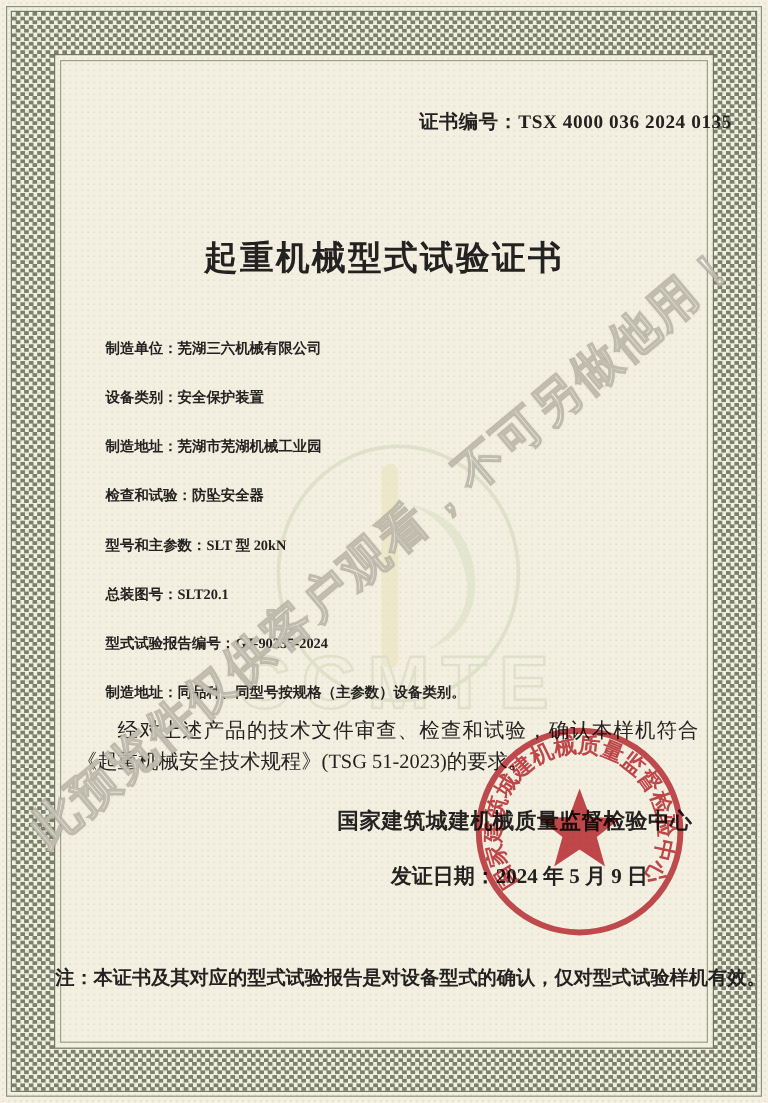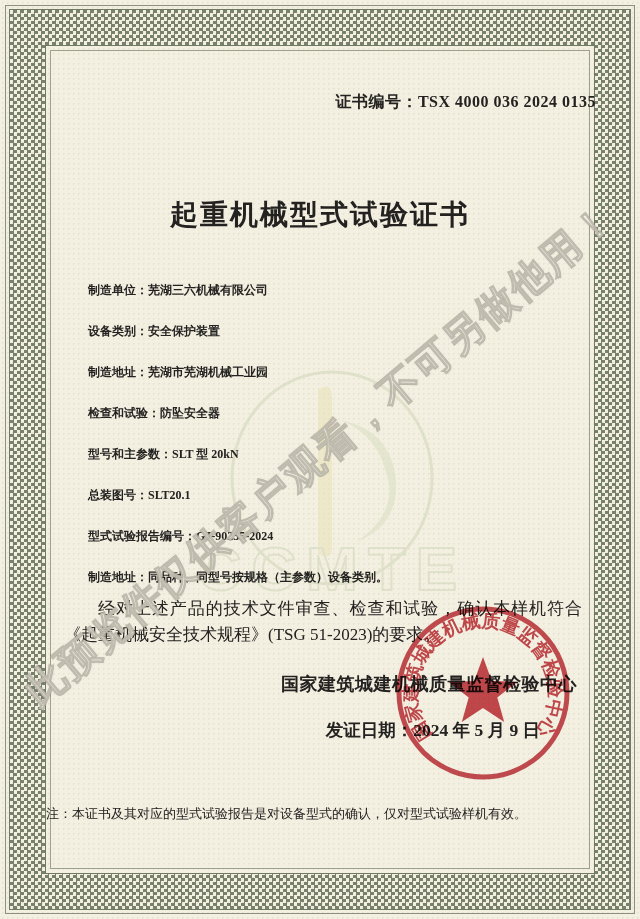--- a/index.html
+++ b/index.html
@@ -22,21 +22,21 @@
     position:absolute;inset:45px;
     background-color:#f3efe1;
     background-image:radial-gradient(rgba(140,130,100,0.10) 1px, rgba(0,0,0,0) 1px);
     background-size:5px 5px;
     border:1px solid #6f7a64;
   }
   .inner-line{position:absolute;inset:50px;border:1px solid #9aa28c;pointer-events:none;}
 
   
   .cert-number{
-    position:absolute;top:92px;right:44px;
+    position:absolute;top:92px;right:30px;
     font-size:16px;font-weight:bold;letter-spacing:0.5px;
   }
   .title{
     position:absolute;top:196px;left:0;width:100%;
     text-align:center;font-size:28px;font-weight:bold;letter-spacing:2px;
     font-family:Liberation Sans, sans-serif;
   }
   .fields{position:absolute;left:88px;top:270px;right:60px;}
   .field{font-size:12px;font-weight:bold;line-height:41px;height:41px;white-space:nowrap;}
   .conclusion{
@@ -46,21 +46,21 @@
   .issuer{
     position:absolute;right:63px;top:672px;
     font-size:18px;font-weight:bold;letter-spacing:0.5px;
   }
   .issue-date{
     position:absolute;right:100px;top:718px;
     font-size:17.5px;font-weight:bold;
   }
   .note{
     position:absolute;left:46px;right:40px;top:805px;
-    font-size:13px;font-weight:normal;white-space:nowrap;
+    font-size:16px;font-weight:bold;white-space:nowrap;
   }
 
   
   .wm-logo{position:absolute;left:200px;top:360px;opacity:0.5;pointer-events:none;}
   .wm-text{
     position:absolute;left:-70px;top:427px;width:780px;
     text-align:center;transform:rotate(-40deg);
     font-size:40px;font-weight:bold;letter-spacing:2px;white-space:nowrap;
     color:rgba(252,250,243,0.85);
     -webkit-text-stroke:1.2px rgba(148,142,126,0.55);

